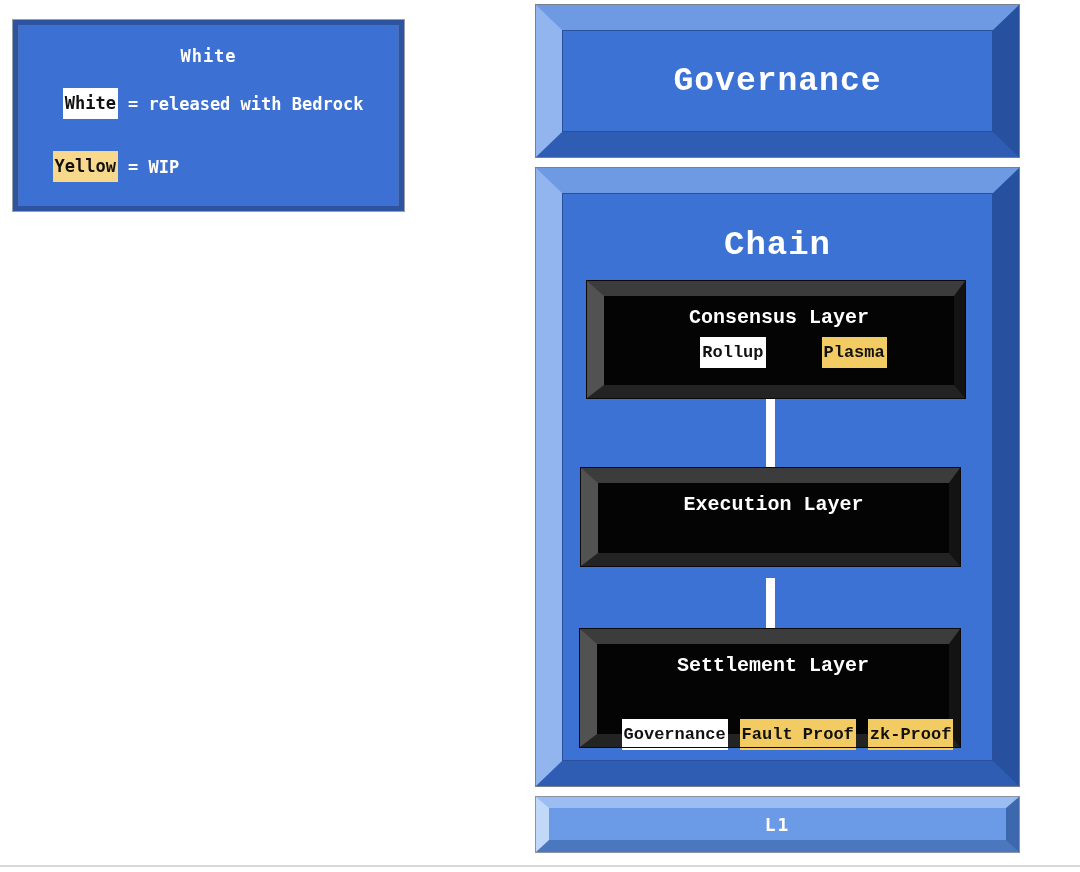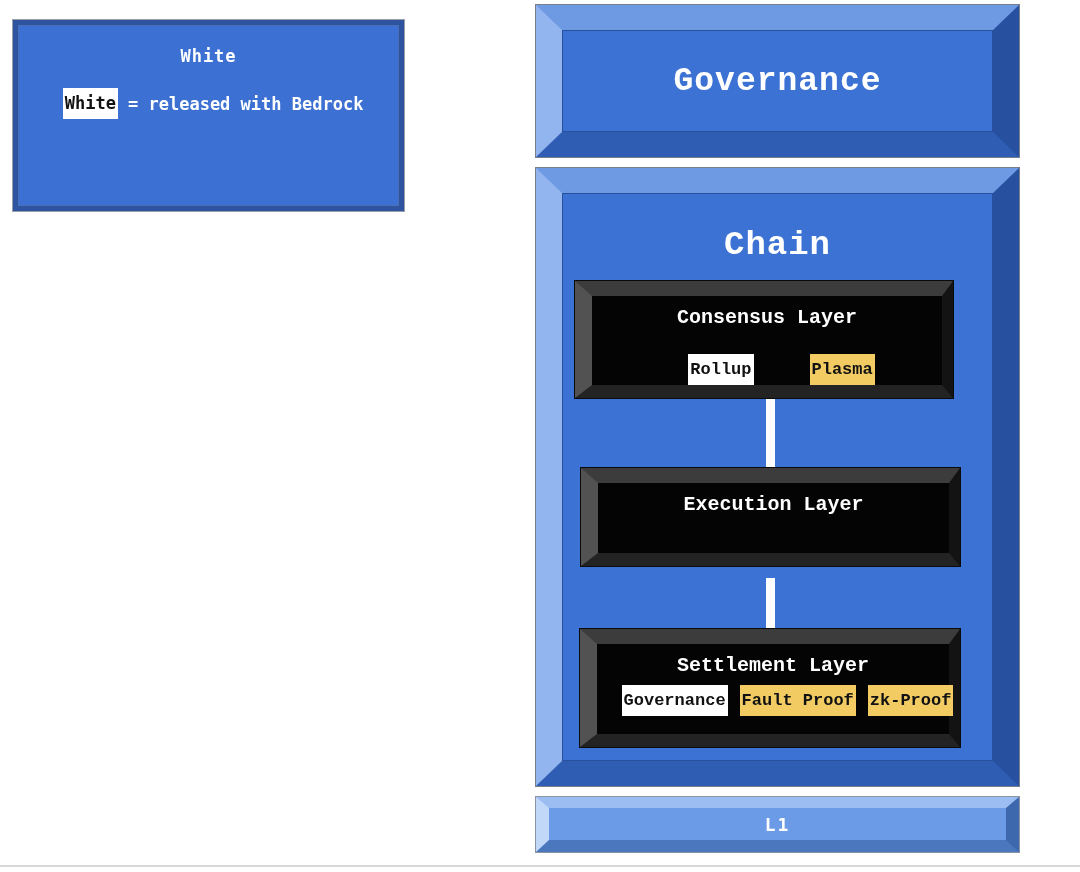--- a/index.html
+++ b/index.html
@@ -118,23 +118,23 @@
     border-top-color:    #3c3c3c;
     border-left-color:   #525252;
     border-right-color:  #131313;
     border-bottom-color: #232323;
     background: #040404;
     outline: 1px solid #0a0a0a;
     display: flex;
     flex-direction: column;
     align-items: center;
   }
-  .layer-consensus  { left: 13px; top: 88px;  width: 378px; height: 117px; justify-content: space-between; }
+  .layer-consensus  { left: 25px; top: 88px;  width: 378px; height: 117px; }
   .layer-execution  { left: 19px; top: 275px; width: 379px; height: 98px; }
-  .layer-settlement { left: 18px; top: 436px; width: 380px; height: 118px; }
+  .layer-settlement { left: 18px; top: 436px; width: 380px; height: 118px; gap: 34px; }
   .layer-title {
     margin-top: 10px;
     color: #ffffff;
     font-size: 20px;
     white-space: nowrap;
   }
   .tags-row {
     margin-top: 8px;
     display: flex;
     align-items: center;
@@ -181,20 +181,26 @@
   <section class="legend">
     <div class="legend-title">White</div>
 
     <div class="legend-row row-1">
       <span class="legend-swatch-cell">
         <span class="tag" data-status="released">White</span>
       </span>
       <span class="legend-label">= released with Bedrock</span>
     </div>
 
+    <div class="legend-row row-2">
+      <span class="legend-swatch-cell">
+        <span class="tag" data-status="wip">Yellow</span>
+      </span>
+      <span class="legend-label">= WIP</span>
+    </div>
   </section>
 
   <div class="bevel-blue governance-box">
     <span class="big-title">Governance</span>
   </div>
 
   <div class="bevel-blue chain-box">
     <div class="big-title chain-title">Chain</div>
 
     <div class="connector connector-1"></div>

